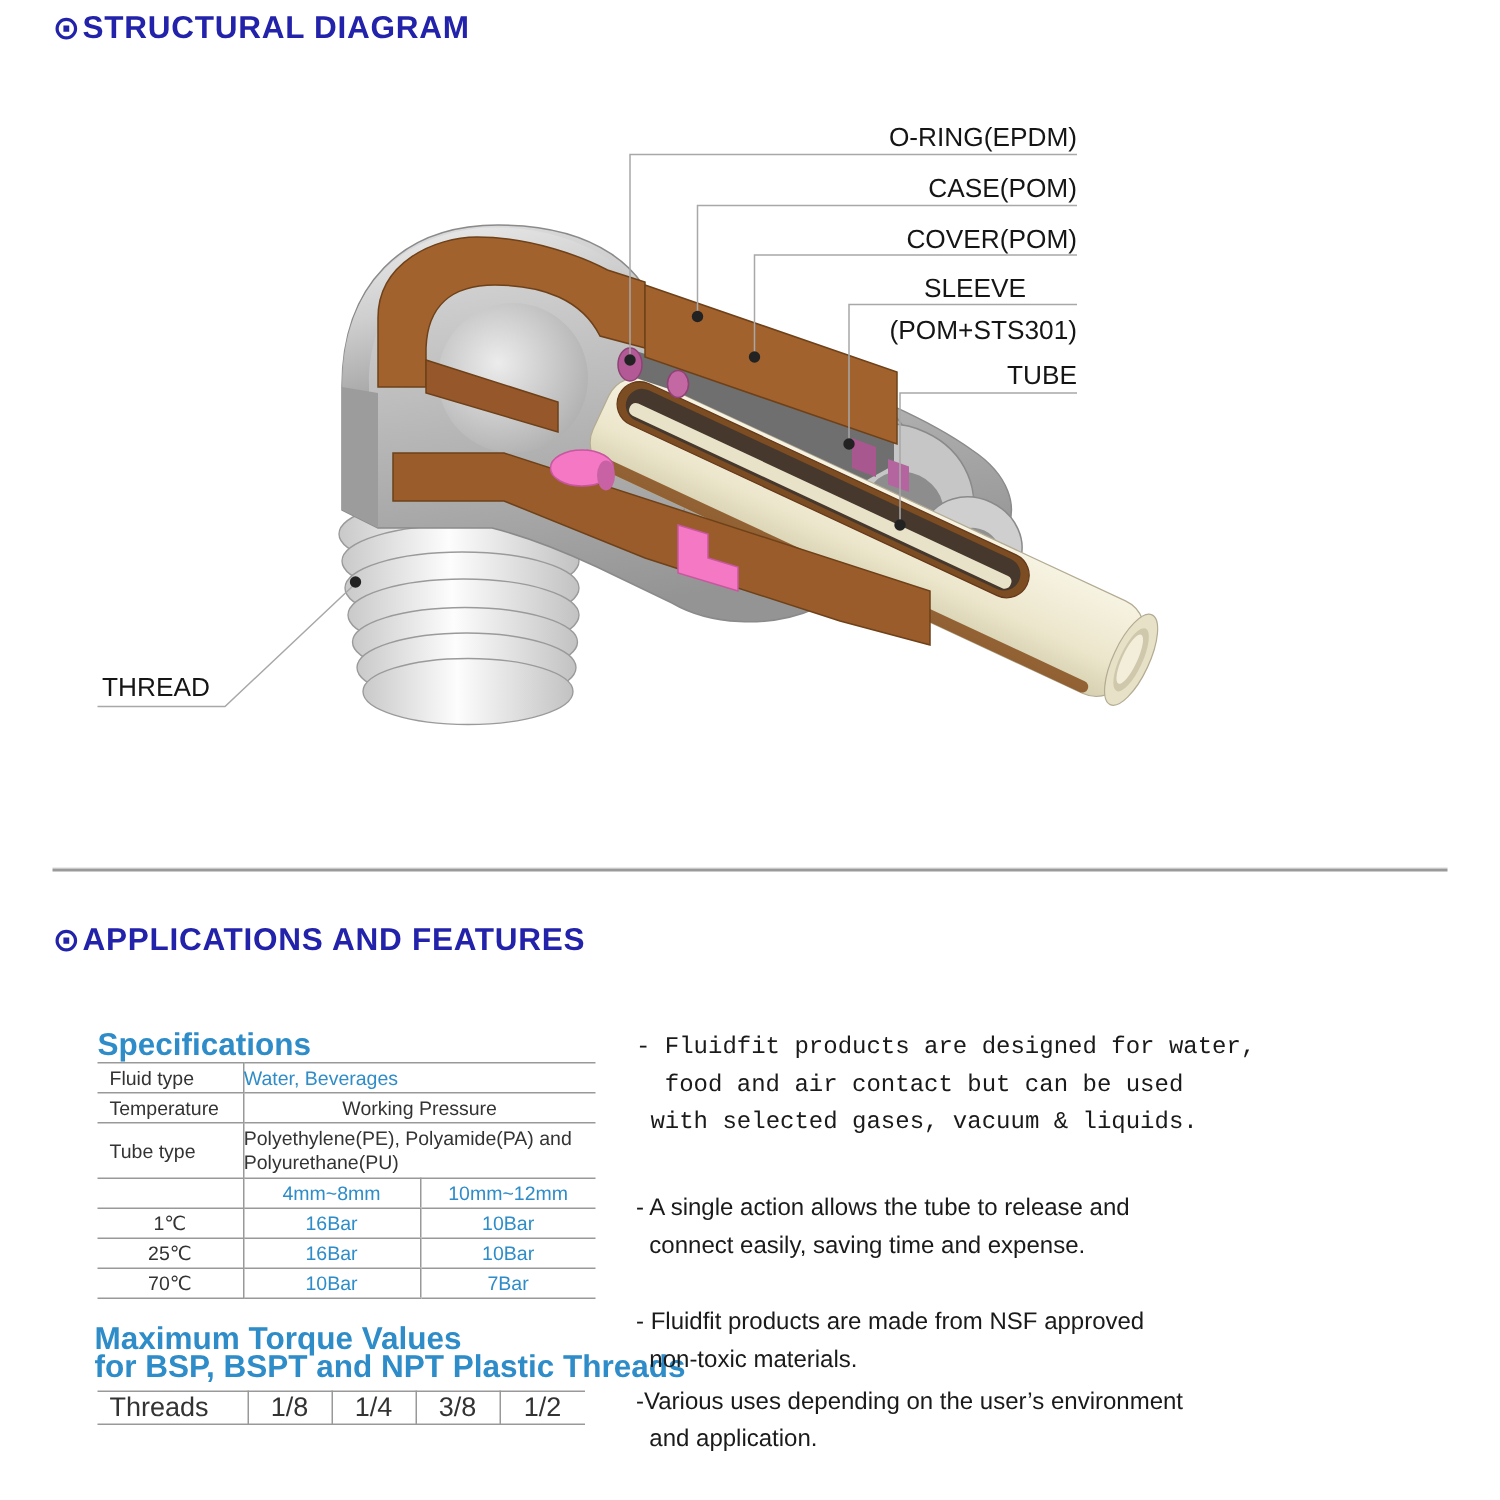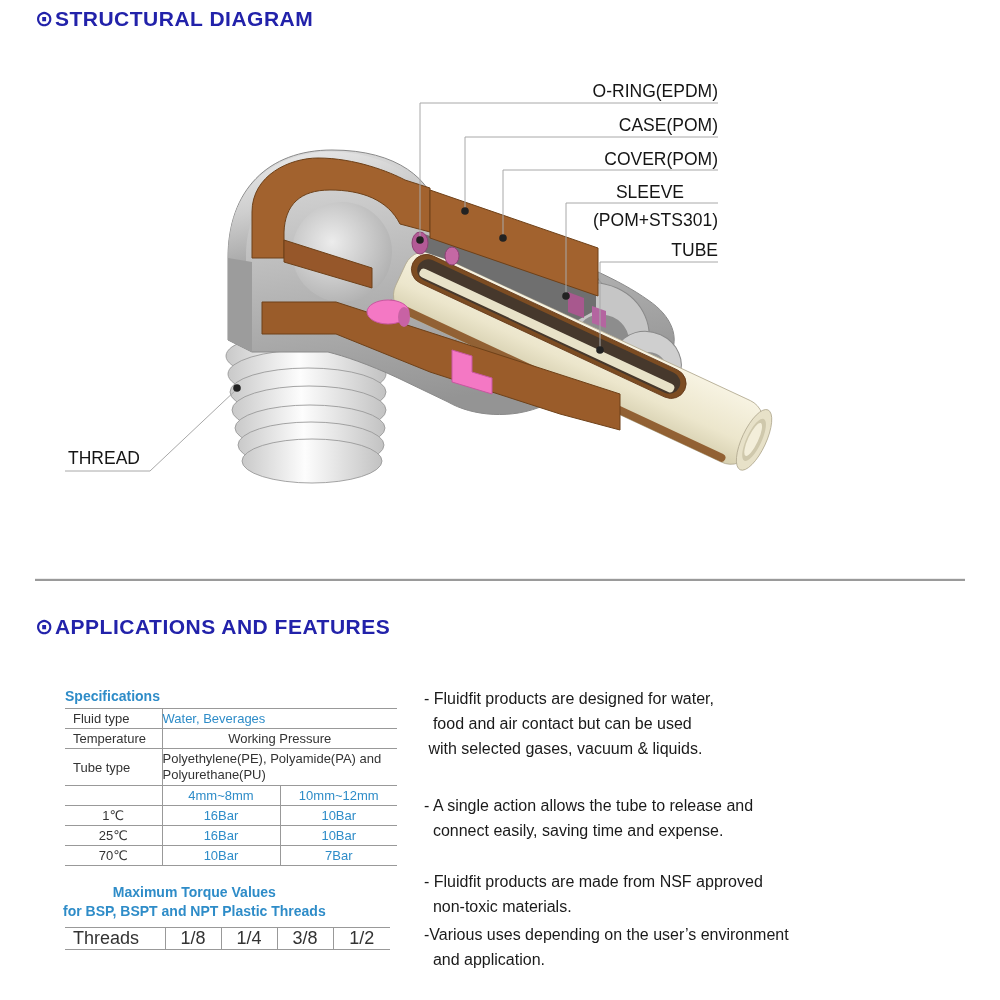--- a/index.html
+++ b/index.html
@@ -14,23 +14,22 @@
     color:#2222aa; font-size:21px; font-weight:bold; letter-spacing:0.5px;
     white-space:nowrap;
   }
   .sec-header .bullet { font-size:22px; margin-right:1px; font-weight:bold; }
   .diagram-svg { position:absolute; left:0; top:0; width:1000px; height:575px; }
   .divider { position:absolute; left:35px; top:578px; width:930px; height:0;
     border-top:1px solid #ececec; border-bottom:2px solid #9a9a9a; }
 
   
   .spec-title, .torque-title {
-    position:absolute; color:#2e8cc8; font-weight:bold; font-size:14px; line-height:19px;
+    position:absolute; color:#2e8cc8; font-weight:bold; font-size:21px; line-height:19px;
     white-space:pre-wrap;
-    text-align:center;
   }
   table { border-collapse:collapse; table-layout:fixed; }
   .spec-table { position:absolute; left:65px; top:708px; width:332px; font-size:13px; }
   .torque-table { position:absolute; left:65px; top:927px; width:325px; font-size:18px; }
   td { border-bottom:1px solid #999; height:20px; padding:0; color:#333; vertical-align:middle; }
   .spec-table tr:first-child td, .torque-table tr:first-child td { border-top:1px solid #999; }
   td.lab { padding-left:8px; text-align:left; border-right:1px solid #999; }
   td.ctr { text-align:center; }
   td.blue { color:#2e8cc8; }
   td.vleft { padding-left:0; text-align:left; }
@@ -249,21 +248,21 @@
       <td class="vlab">Threads</td>
       <td class="vcell">1/8</td>
       <td class="vcell">1/4</td>
       <td class="vcell">3/8</td>
       <td class="vcell">1/2</td>
     </tr>
   </tbody>
     </table>
 
   <div class="features">
-    <div class="bullet-item" style="top:0px;">- Fluidfit products are designed for water,
+    <div class="bullet-item" style="top:0px;font-family:Liberation Mono, monospace;">- Fluidfit products are designed for water,
   food and air contact but can be used
  with selected gases, vacuum &amp; liquids.</div>
     <div class="bullet-item" style="top:107px;">- A single action allows the tube to release and
   connect easily, saving time and expense.</div>
     <div class="bullet-item" style="top:183px;">- Fluidfit products are made from NSF approved
   non-toxic materials.</div>
     <div class="bullet-item" style="top:236px;">-Various uses depending on the user’s environment
   and application.</div>
   </div>
 

